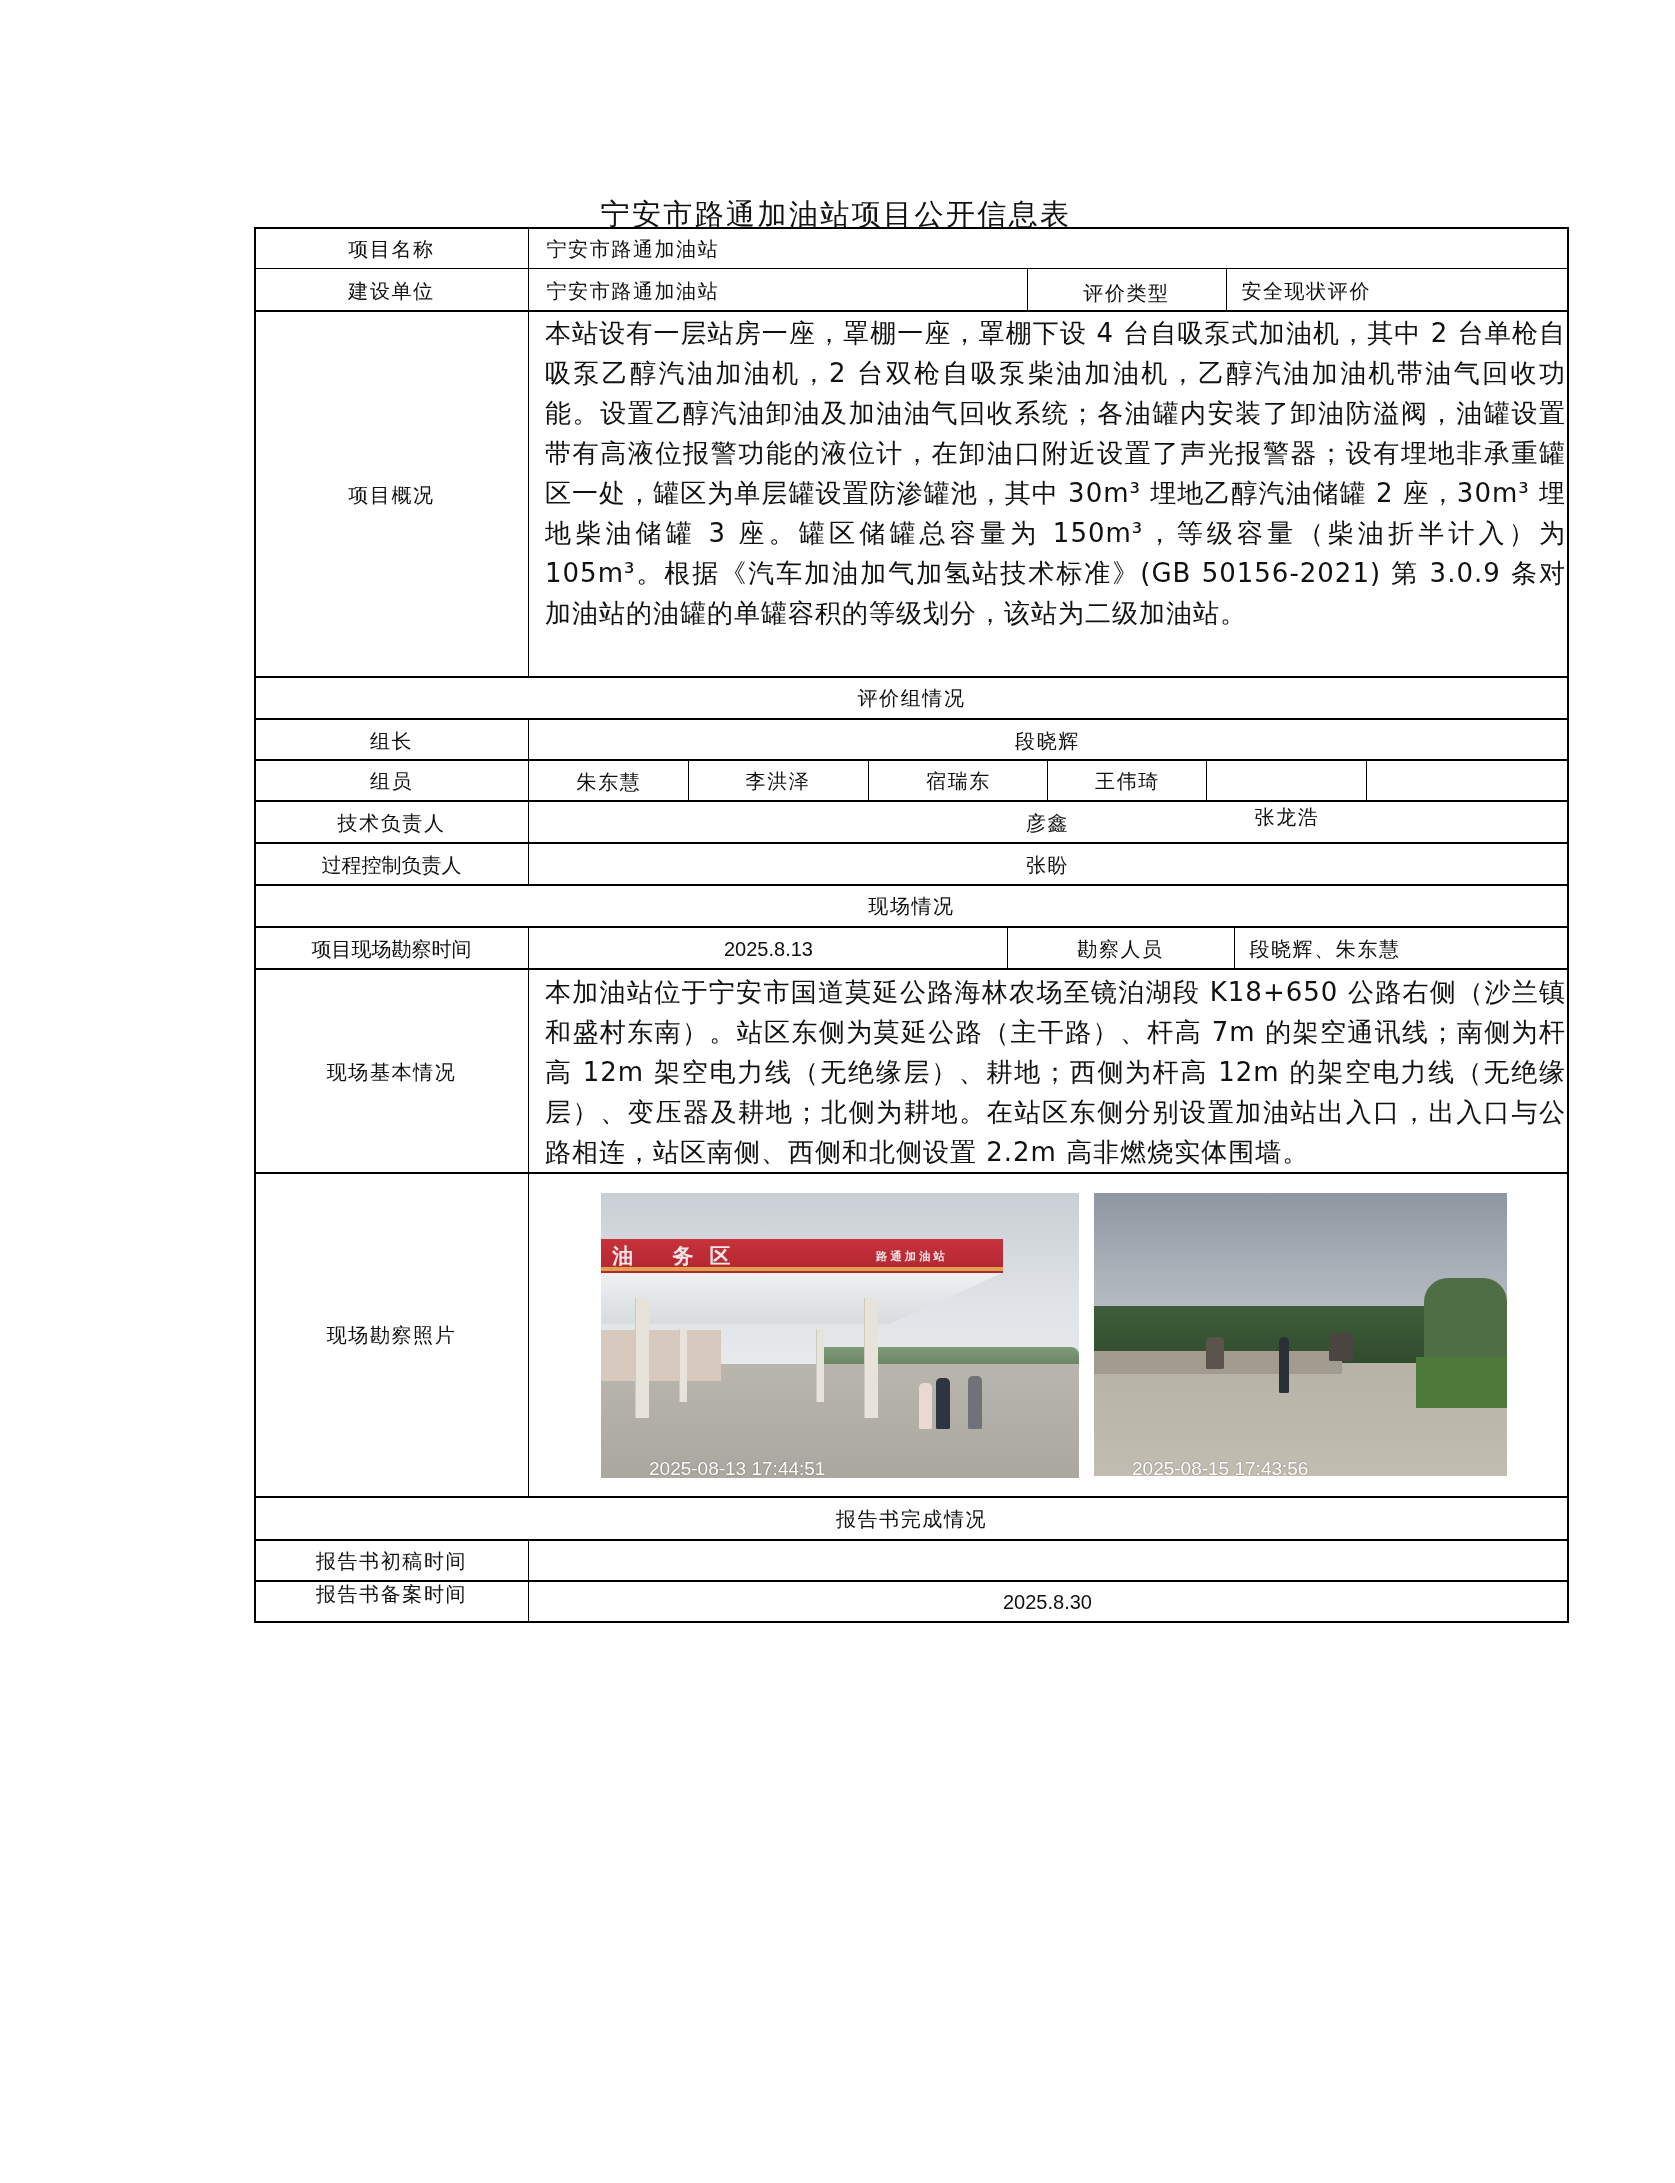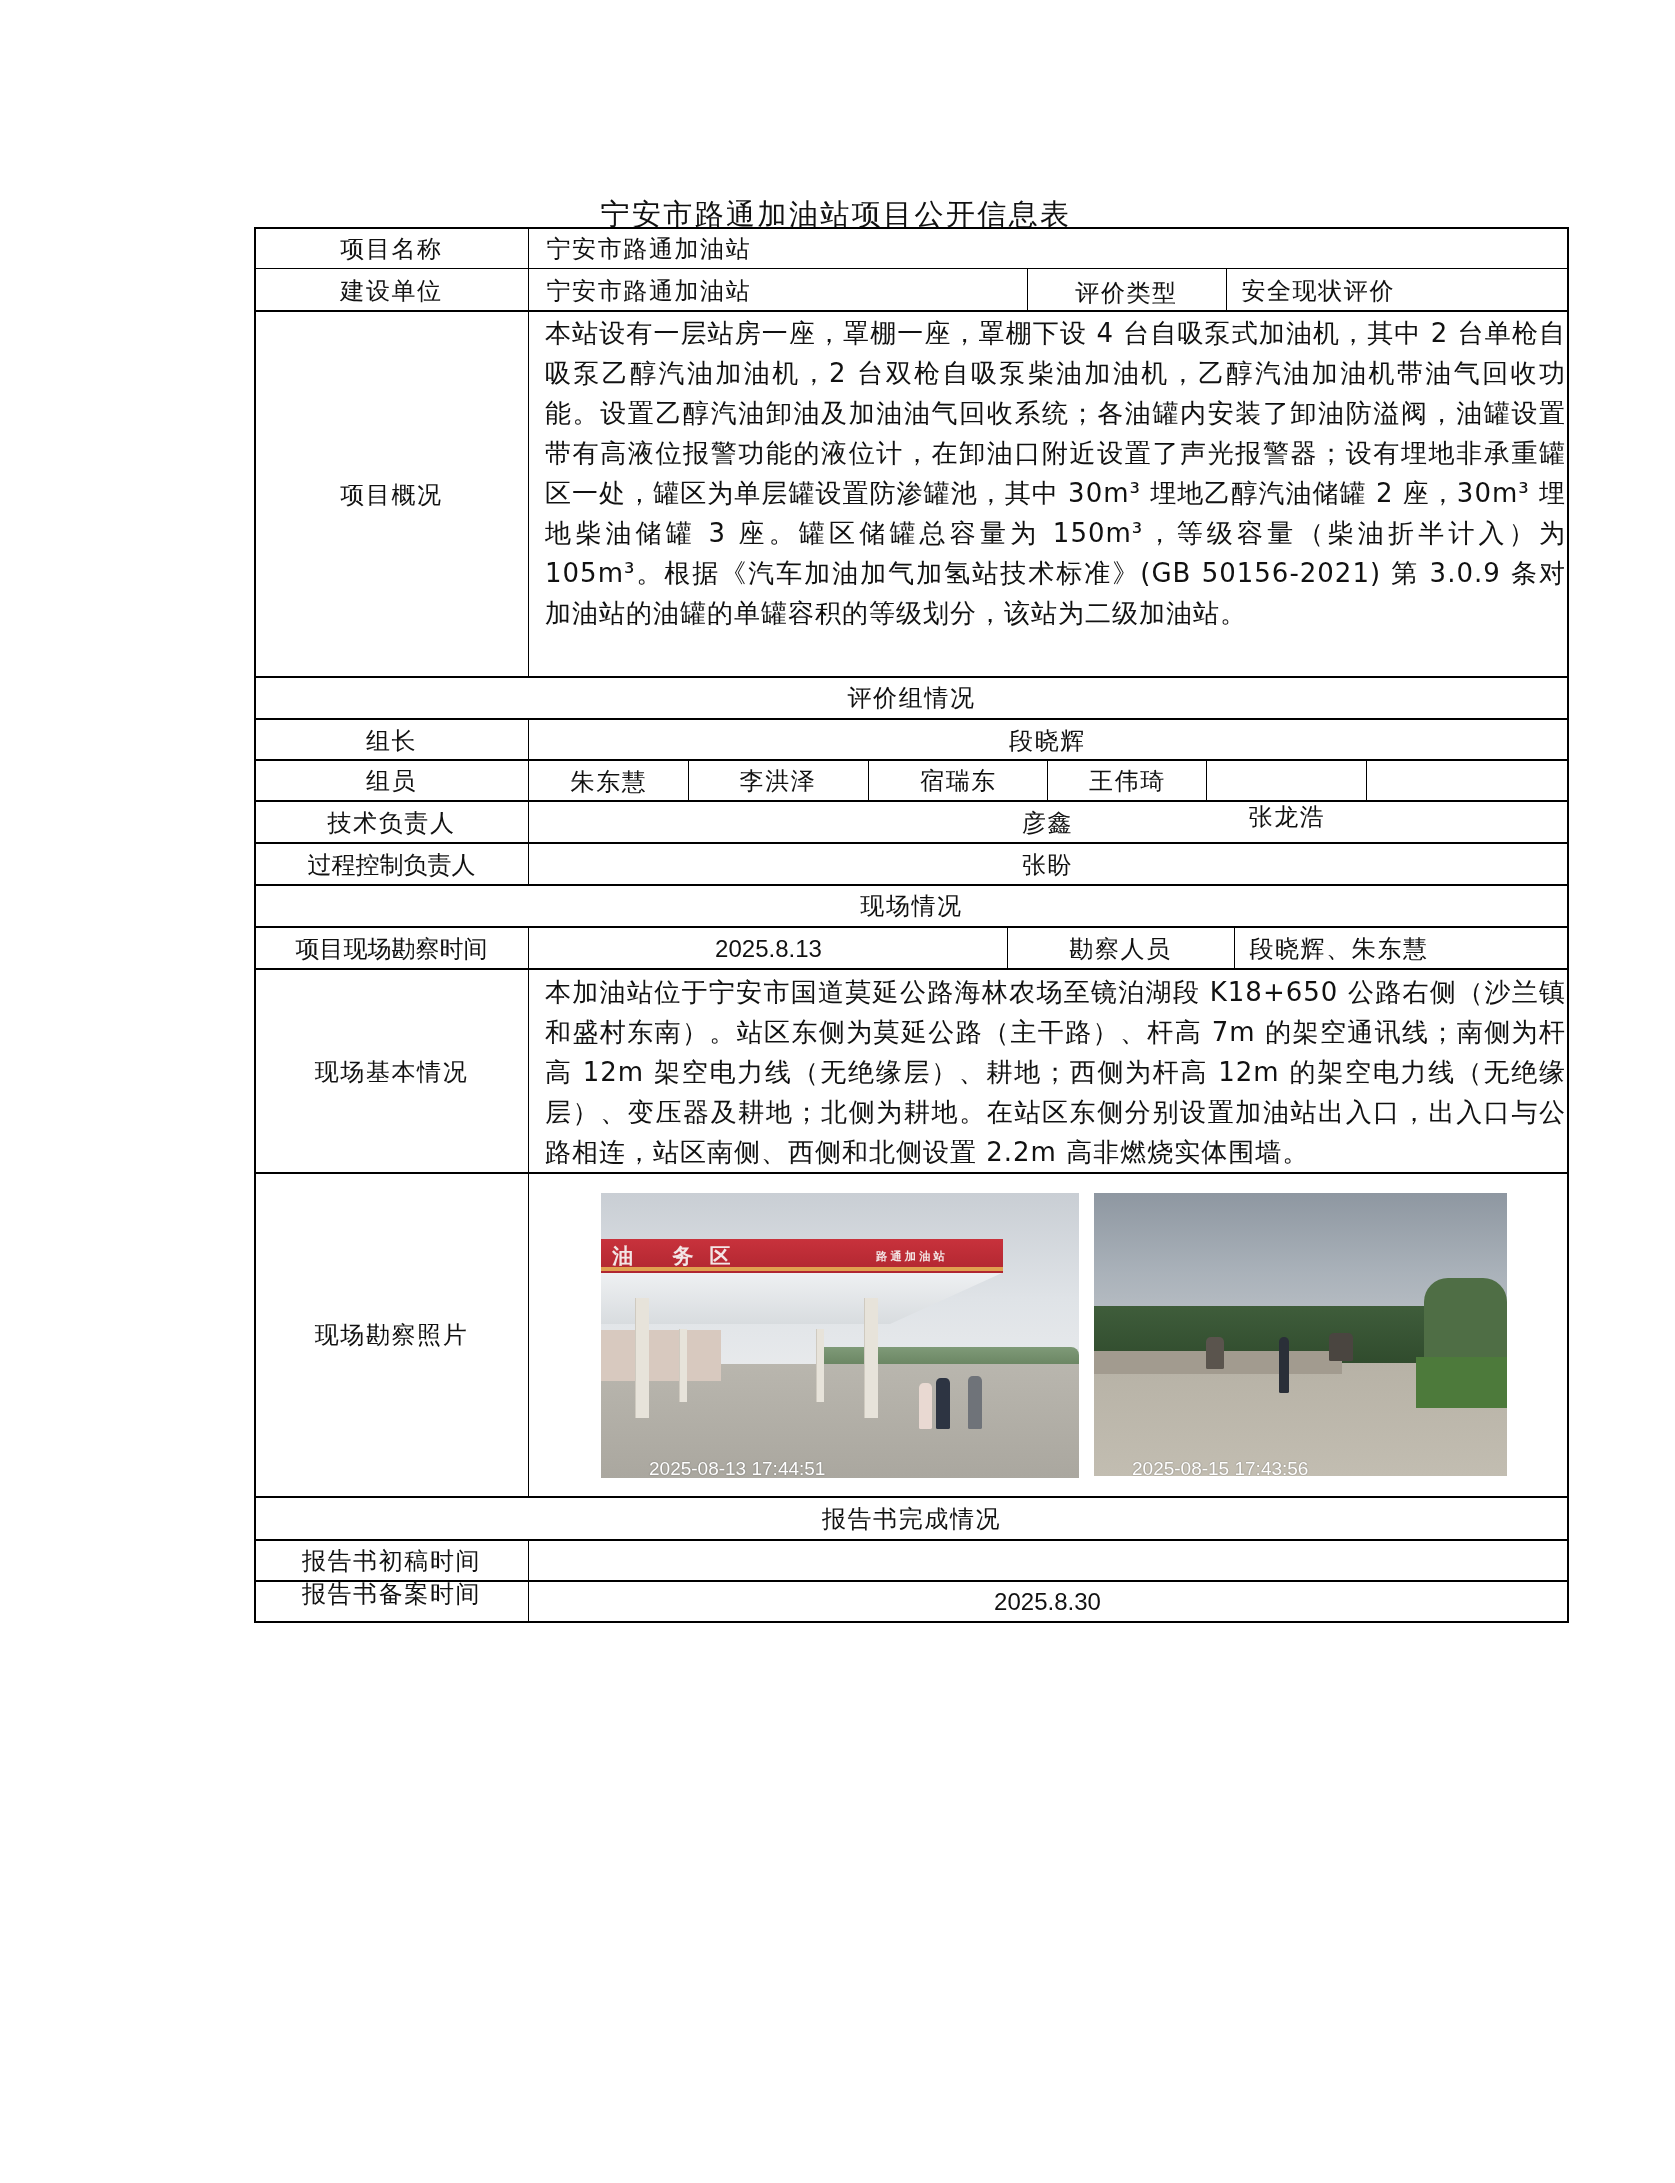--- a/index.html
+++ b/index.html
@@ -6,21 +6,21 @@
   body { width: 1676px; height: 2183px; position: relative; overflow: hidden;
          font-family: "DejaVu Sans", "Liberation Sans", sans-serif; color: #111; }
   .title { position: absolute; left: 573px; top: 188px; width: 526px; text-align: center;
            font-size: 29px; line-height: 41px; letter-spacing: 2.4px; margin-top: 6px; }
   .tbl { position: absolute; left: 254px; top: 227px; width: 1315px; height: 1396px;
          border: 2.4px solid #000; box-sizing: border-box; }
   .hl { position: absolute; left: 254px; width: 1315px; height: 0; border-top: 2.4px solid #000; }
   .hl.thin { border-top-width: 1.6px; }
   .vl { position: absolute; width: 0; border-left: 1.6px solid #000; }
   .cell { position: absolute; display: flex; align-items: center; justify-content: center;
-          font-size: 24px; line-height: 1; box-sizing: border-box; white-space: nowrap; letter-spacing: 1.6px; }
+          font-size: 20px; line-height: 1; box-sizing: border-box; white-space: nowrap; letter-spacing: 1.6px; }
   .cell.left { justify-content: flex-start; padding-left: 17.5px; }
   .para { position: absolute; left: 545px; width: 1021px; font-size: 26px; line-height: 40px;
           text-align: justify; letter-spacing: 1px; }
   .photo { position: absolute; overflow: hidden; }
   .photo .ts { position: absolute; color: #fff; font-size: 19px; letter-spacing: 0px;
                font-family: "Liberation Sans", sans-serif; text-shadow: 0 0 1.6px rgba(0,0,0,.4); margin-top: 21px; }
   
   .p1-sky { position:absolute; left:0; top:0; width:100%; height:62%;
             background: linear-gradient(180deg,#c9ced4 0%,#dfe3e7 60%,#e8eaec 100%); }
   .p1-ground { position:absolute; left:0; top:60%; width:100%; height:40%;

